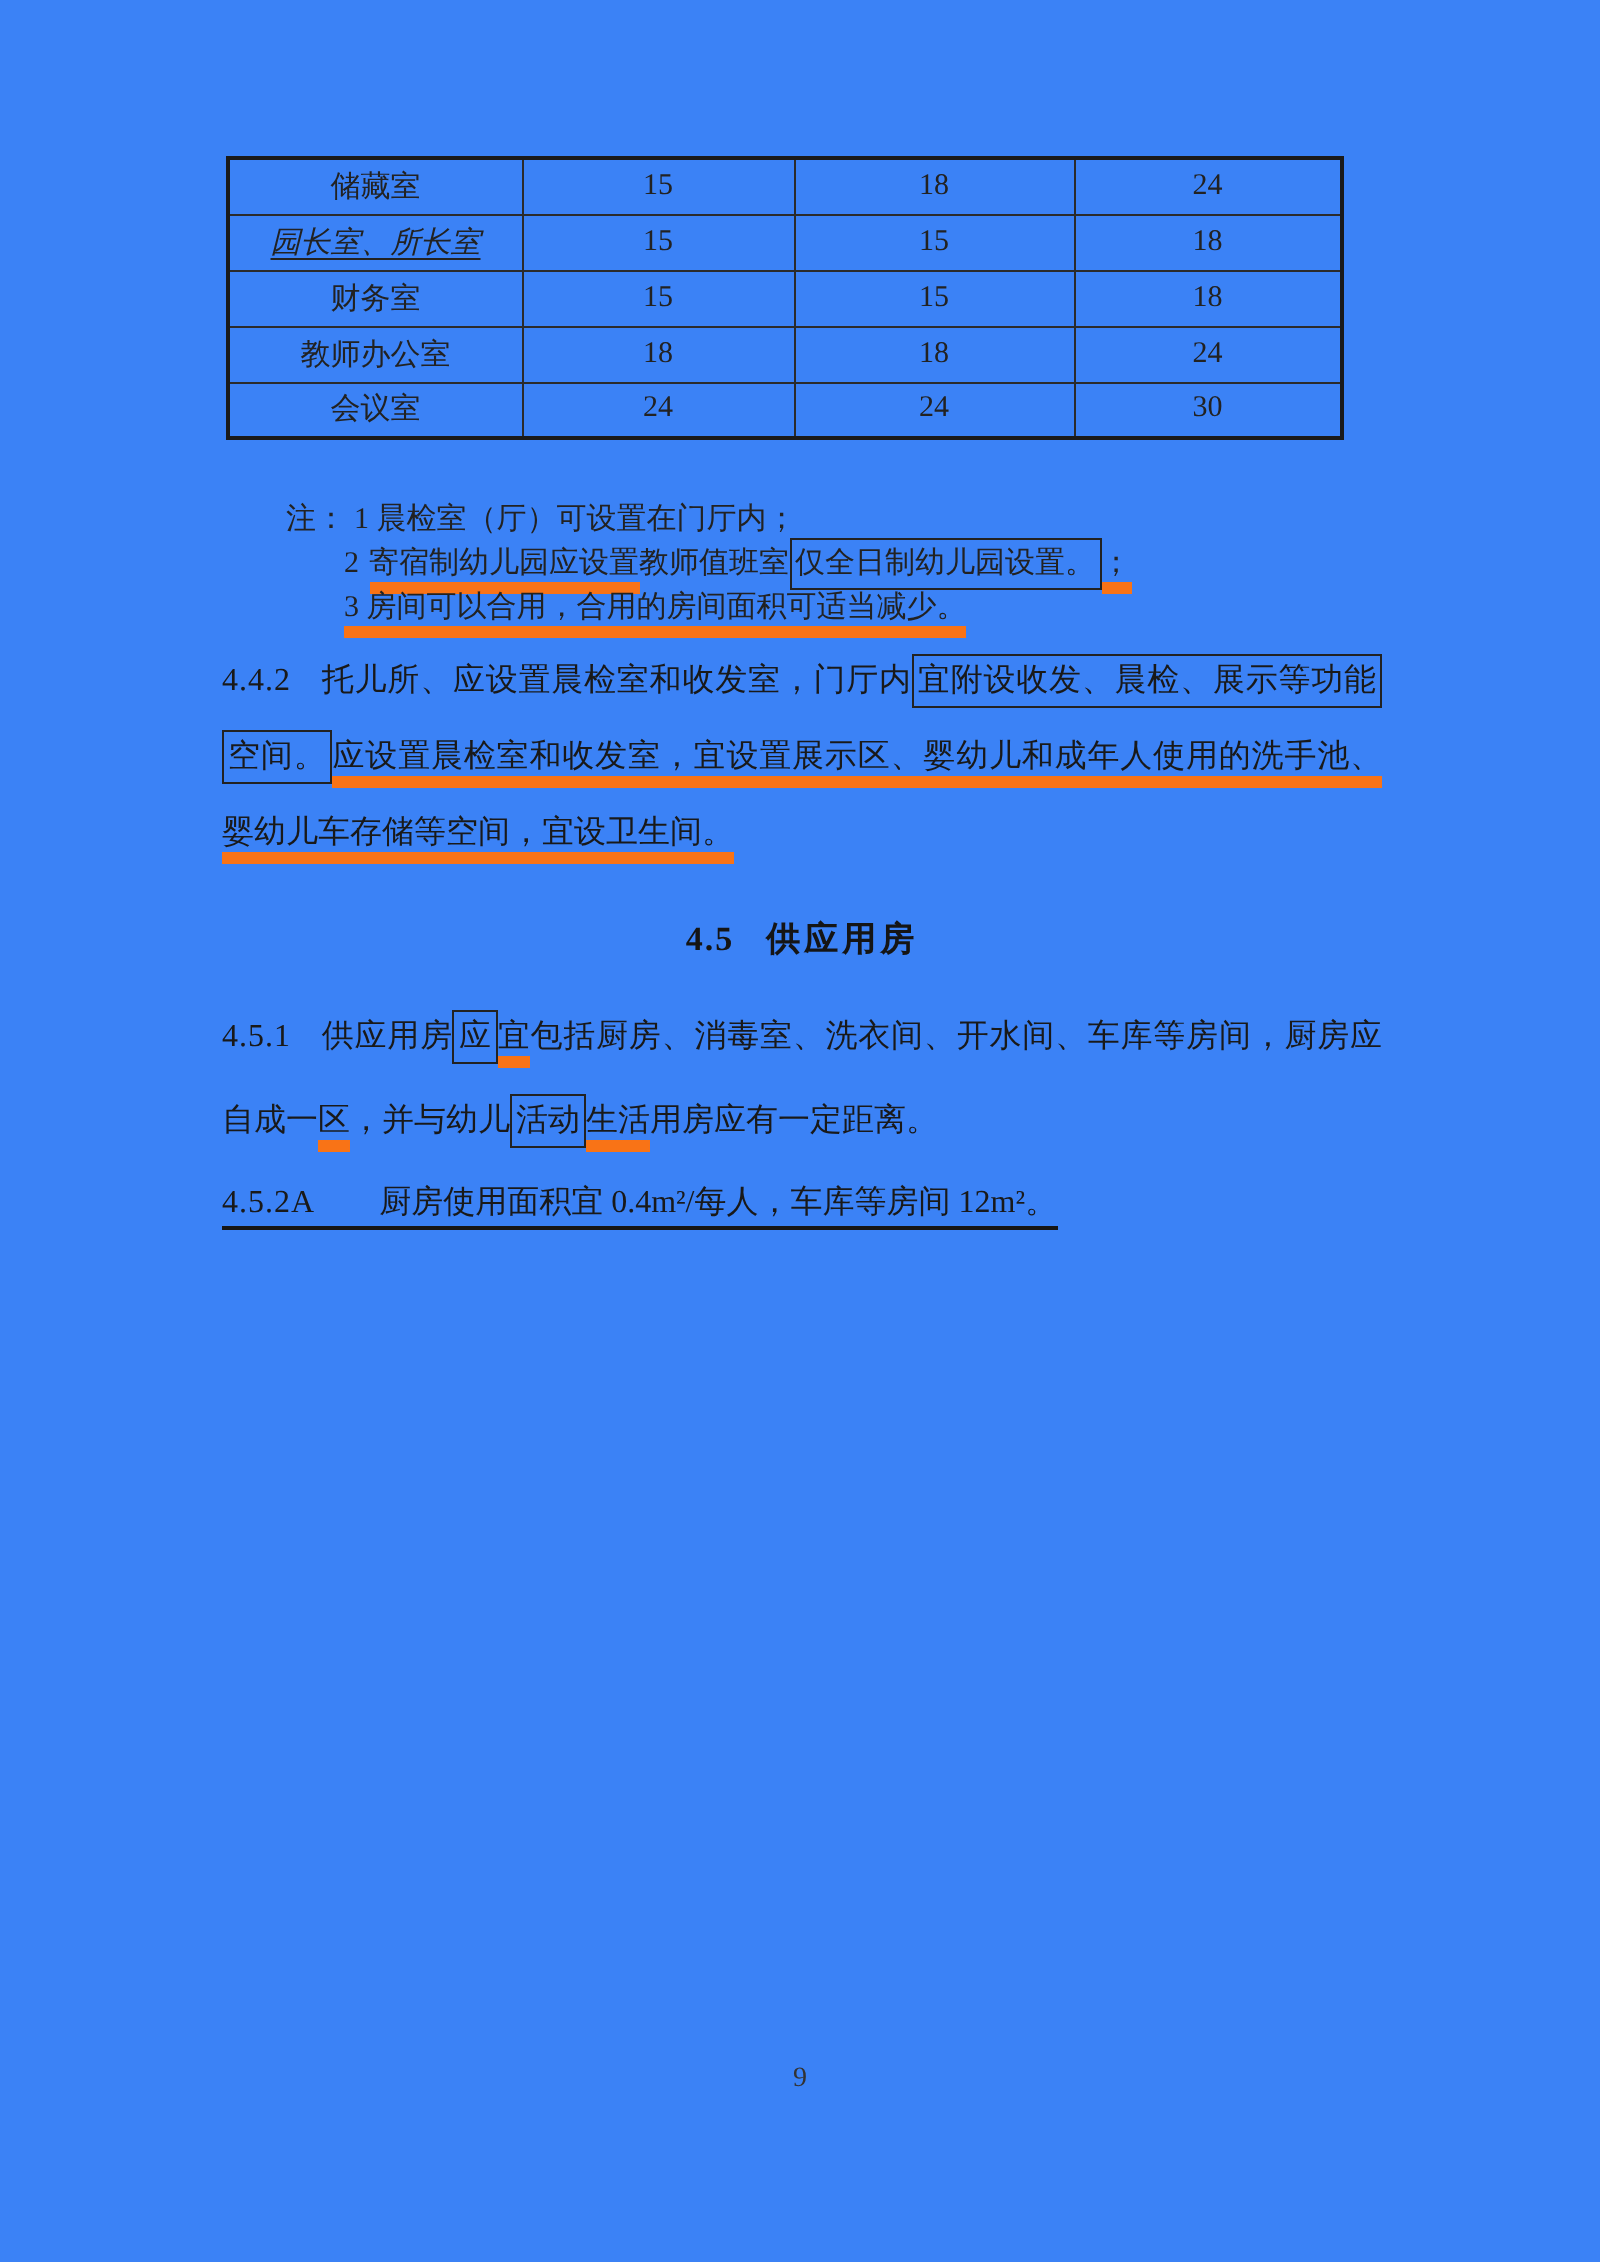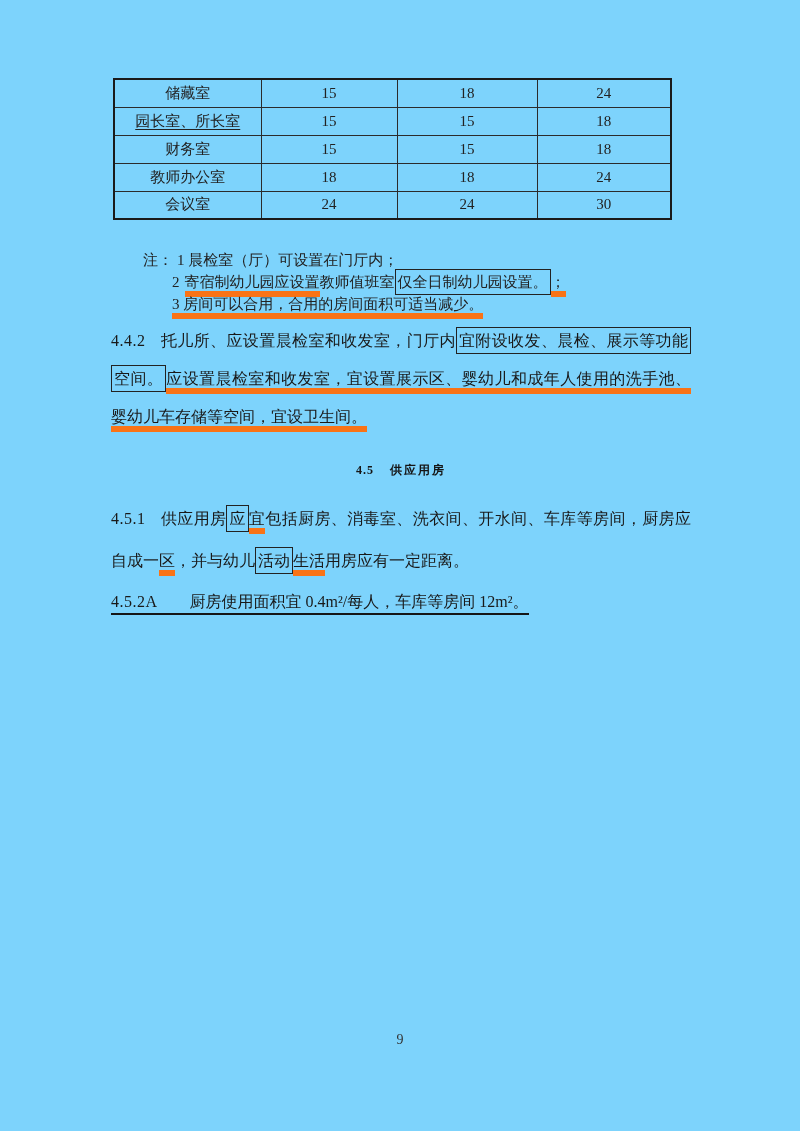--- a/index.html
+++ b/index.html
@@ -1,21 +1,21 @@
 <!DOCTYPE html>
 <html><head>
 <meta charset="utf-8">
 <style>
   * { margin: 0; padding: 0; box-sizing: border-box; }
   html, body { background: #e8e8e8; }
   .page {
     position: relative;
     width: 800px;
     height: 1131px;
-    background: #7dd3fc;
+    background: #3b82f6;
     font-family: "Liberation Serif", "DejaVu Serif", serif;
     color: #1c1c1c;
     overflow: hidden;
   }
 
   
   .area-table-wrap {
     position: absolute;
     left: 113px;
     top: 78px;
@@ -32,21 +32,21 @@
     text-align: center;
     vertical-align: middle;
     font-size: 15px;
     color: #222;
   }
   table.area-table { border: 2px solid #1a1a1a; }
   table.area-table tr:first-child td { border-top: 2px solid #1a1a1a; }
   table.area-table tr:last-child td { border-bottom: 2px solid #1a1a1a; }
   table.area-table td:first-child { border-left: 2px solid #1a1a1a; }
   table.area-table td:last-child { border-right: 2px solid #1a1a1a; }
-  .cell-u { text-decoration: underline; text-underline-offset: 3px; }
+  .cell-u { text-decoration: underline; text-underline-offset: 3px; font-style: italic; }
 
   
   .notes {
     position: absolute;
     left: 143px;
     top: 249px;
     width: 520px;
     font-size: 15px;
     color: #222;
   }
@@ -77,21 +77,21 @@
   .clause-451 { top: 498px; line-height: 42px; }
   .clause-num { font-weight: normal; margin-right: 15px; letter-spacing: 0.5px; }
 
   .section-heading {
     position: absolute;
     left: 111px;
     top: 455px;
     width: 580px;
     text-align: center;
     font-weight: bold;
-    font-size: 12px;
+    font-size: 17px;
     line-height: 30px;
     color: #151515;
   }
   .section-heading .h-num { margin-right: 16px; letter-spacing: 1px; }
   .section-heading .h-title { letter-spacing: 2px; }
 
   .clause-452a {
     position: absolute;
     left: 111px;
     top: 589px;

